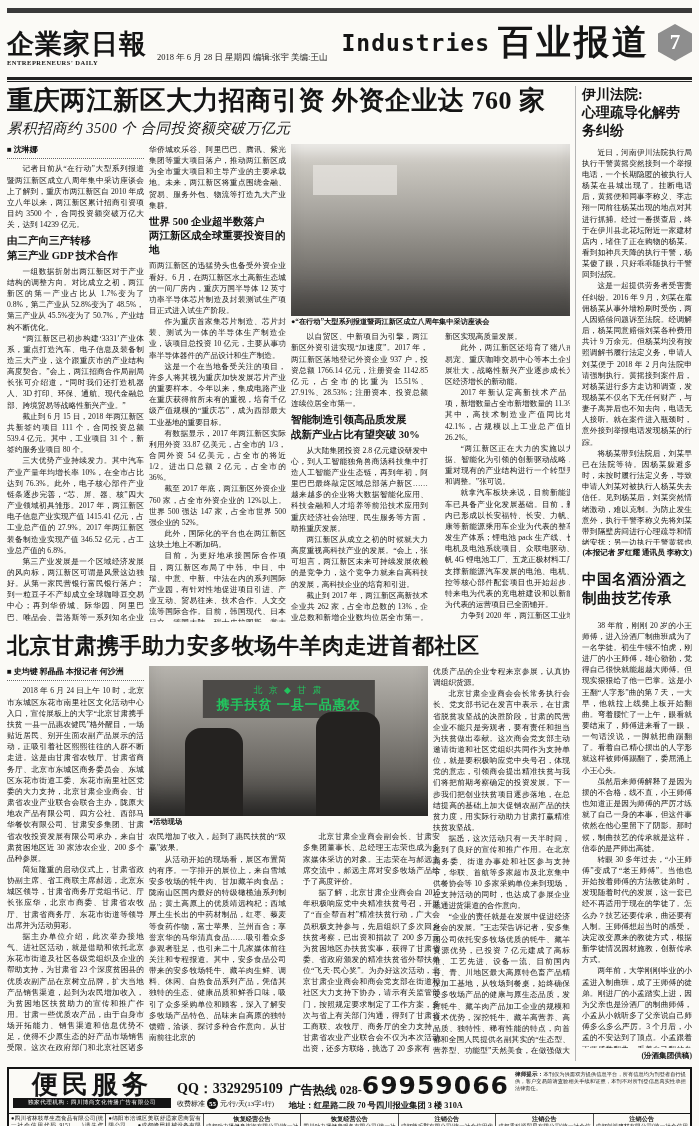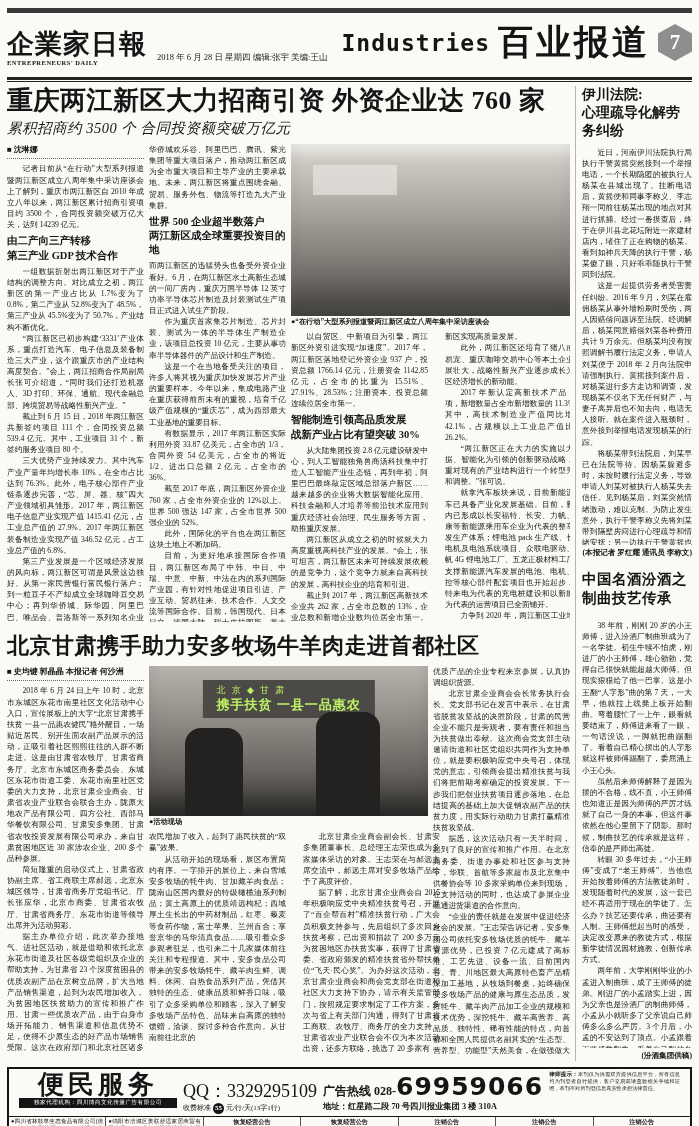--- a/index.html
+++ b/index.html
@@ -44,40 +44,40 @@
   .photo1:after { content:""; position:absolute; left:8%; top:12%; width:30%; height:18%;
     background:#e8e6e1; opacity:.7; }
   .caption { font-size:7.2px; font-weight:bold; margin:2px 0 4px 0; line-height:1.3; }
   
   .article2 { margin-top:9px; }
   .a2-headline { font-size:22px; font-weight:bold; letter-spacing:.5px; margin-bottom:5px; }
   .a2-body { height:388px; }
   .photo2 { height:150px; background:linear-gradient(180deg,#b7b4ae 0%,#96938d 30%,#6e6b66 65%,#403e3b 100%);
     box-shadow:inset 0 -30px 24px -14px rgba(20,20,20,.55); }
   .banner-overlay { position:absolute; top:14px; left:50%; transform:translateX(-50%);
-    background:#4c4a47; color:#bef264; text-align:left; padding:5px 14px; line-height:1.3; white-space:nowrap; }
+    background:#4c4a47; color:#22c55e; text-align:center; padding:5px 14px; line-height:1.3; white-space:nowrap; }
   .banner-line1 { font-size:9px; letter-spacing:2px; }
   .banner-line2 { font-size:13px; font-weight:bold; letter-spacing:1px; }
   .person { position:absolute; bottom:0; width:58px; height:88px; background:#242220; border-radius:16px 16px 0 0; }
   .p-a { left:36px; } .p-b { right:48px; height:104px; width:64px; }
   
   .sb-title { font-size:14px; font-weight:bold; line-height:1.3; margin-bottom:6px; }
   .sb-body { font-size:7.7px; line-height:1.45; text-align:justify; overflow:hidden; }
   .law-body { height:398px; }
   .sb-sign { text-align:right; font-weight:bold; font-size:7.6px; margin-top:3px; }
   .wine-title { font-size:14.5px; font-weight:bold; letter-spacing:.5px; margin:12px 0 6px 0; }
   .wine-body { height:428px;margin-top:12px; }
   
   .bottom-box { margin:6px 7px 0 7px; border:2px solid #141414; }
-  .svc-banner { display:flex; align-items:stretch; border-bottom:1px solid #141414; padding:2px 10px; gap:6px; }
+  .svc-banner { display:flex; align-items:stretch; border-bottom:1px solid #141414; padding:2px 4px; gap:6px; }
   .svc-left { width:158px; flex:none; text-align:center; }
   .svc-title { font-size:26px; font-weight:bold; letter-spacing:4px; line-height:1.05; }
   .svc-agency { background:#141414; color:#fff; font-size:5.6px; padding:1px 0; letter-spacing:.5px; }
   .svc-mid { display:flex; flex-direction:column; justify-content:center; }
-  .svc-qq { font-size:18px; font-weight:normal; white-space:nowrap;margin-top:8px; }
+  .svc-qq { font-size:14px; font-weight:bold; white-space:nowrap;margin-top:8px; }
   .svc-fee { font-size:7px; white-space:nowrap; display:flex; align-items:center; gap:2px; }
   .fee-badge { background:#141414; color:#fff; border-radius:50%; width:11px; height:11px; font-size:7px;
                display:inline-flex; align-items:center; justify-content:center; font-weight:bold; }
   .svc-hot { display:flex; flex-direction:column; justify-content:center; }
   .hot-row { display:flex; align-items:baseline; white-space:nowrap; }
   .hot-label { font-size:12px; font-weight:bold; }
   .hot-number { font-size:25px; font-weight:bold; letter-spacing:1px; font-family:"DejaVu Sans",sans-serif; }
   .svc-addr { font-size:8.3px; font-weight:bold; white-space:nowrap; }
   .svc-lawyer { flex:1; font-size:5.2px; line-height:1.3; text-align:justify; }
   .svc-lawyer b { font-size:5.6px; }

